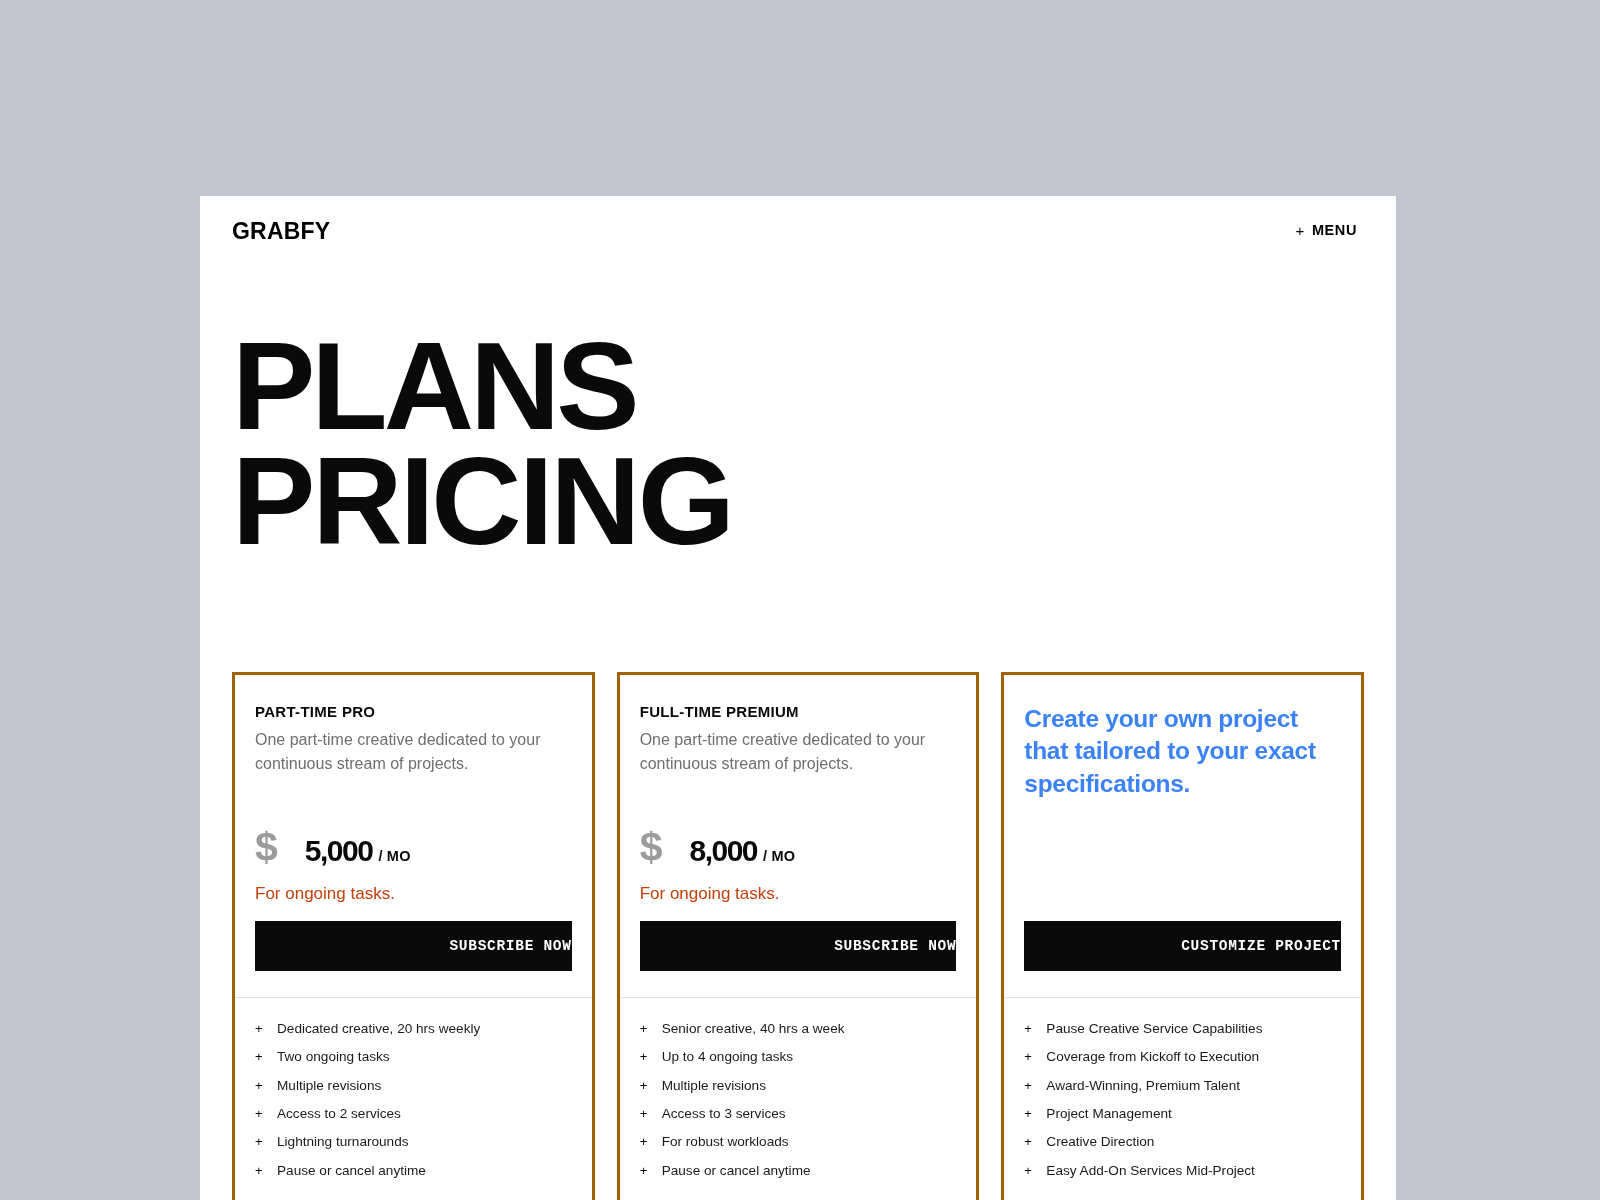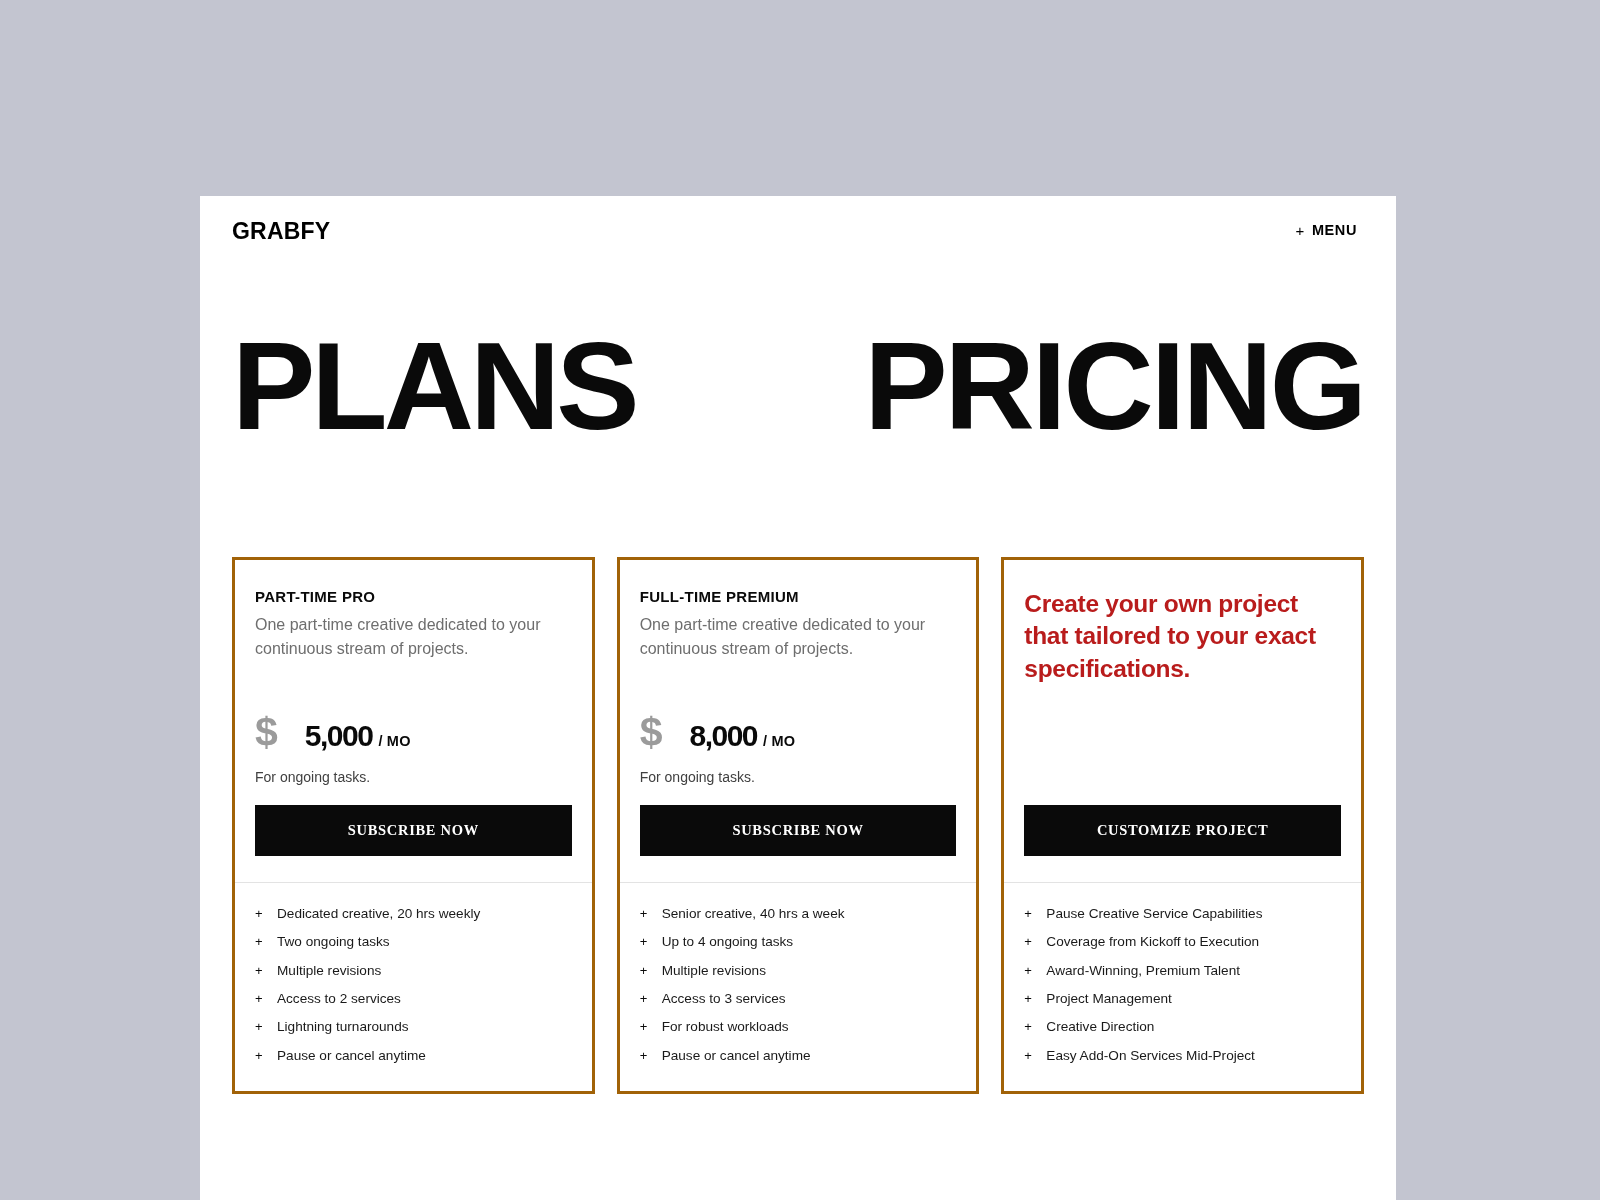--- a/index.html
+++ b/index.html
@@ -52,20 +52,21 @@
     font-weight: 500;
   }
 
   
   .hero {
     margin-top: 72px;
     padding: 0 32px;
     display: flex;
     justify-content: space-between;
     align-items: baseline;
+    flex-direction: column;
   }
   .hero-word {
     font-size: 125px;
     line-height: 0.92;
     font-weight: bold;
     letter-spacing: -4px;
     color: #0a0a0a;
   }
   .hero-word.right {
     letter-spacing: -3px;
@@ -127,43 +128,43 @@
   .period {
     font-size: 14.5px;
     font-weight: bold;
     color: #0a0a0a;
     margin-left: 6px;
     letter-spacing: 0.2px;
     text-align: center;
   }
   .price-note {
     margin-top: 13px;
-    font-size: 14px;
-    color: #404040;
+    font-size: 17px;
+    color: #c2410c;
   }
   .cta {
     margin-top: auto;
     display: block;
     width: 100%;
     background: #0a0a0a;
     color: #fff;
     border: none;
-    font-family: Liberation Serif, serif;
+    font-family: Liberation Mono, monospace;
     font-size: 14.5px;
     font-weight: bold;
     letter-spacing: 0.7px;
     padding: 17px 0;
     cursor: pointer;
-    text-align: center;
+    text-align: right;
   }
   .card-custom .custom-headline {
     font-size: 24.5px;
     line-height: 1.32;
     font-weight: bold;
-    color: #b91c1c;
+    color: #3b82f6;
     letter-spacing: -0.3px;
     max-width: 320px;
   }
 
   .features {
     padding: 22px 20px 26px 20px;
     display: flex;
     flex-direction: column;
     gap: 10px;
   }

